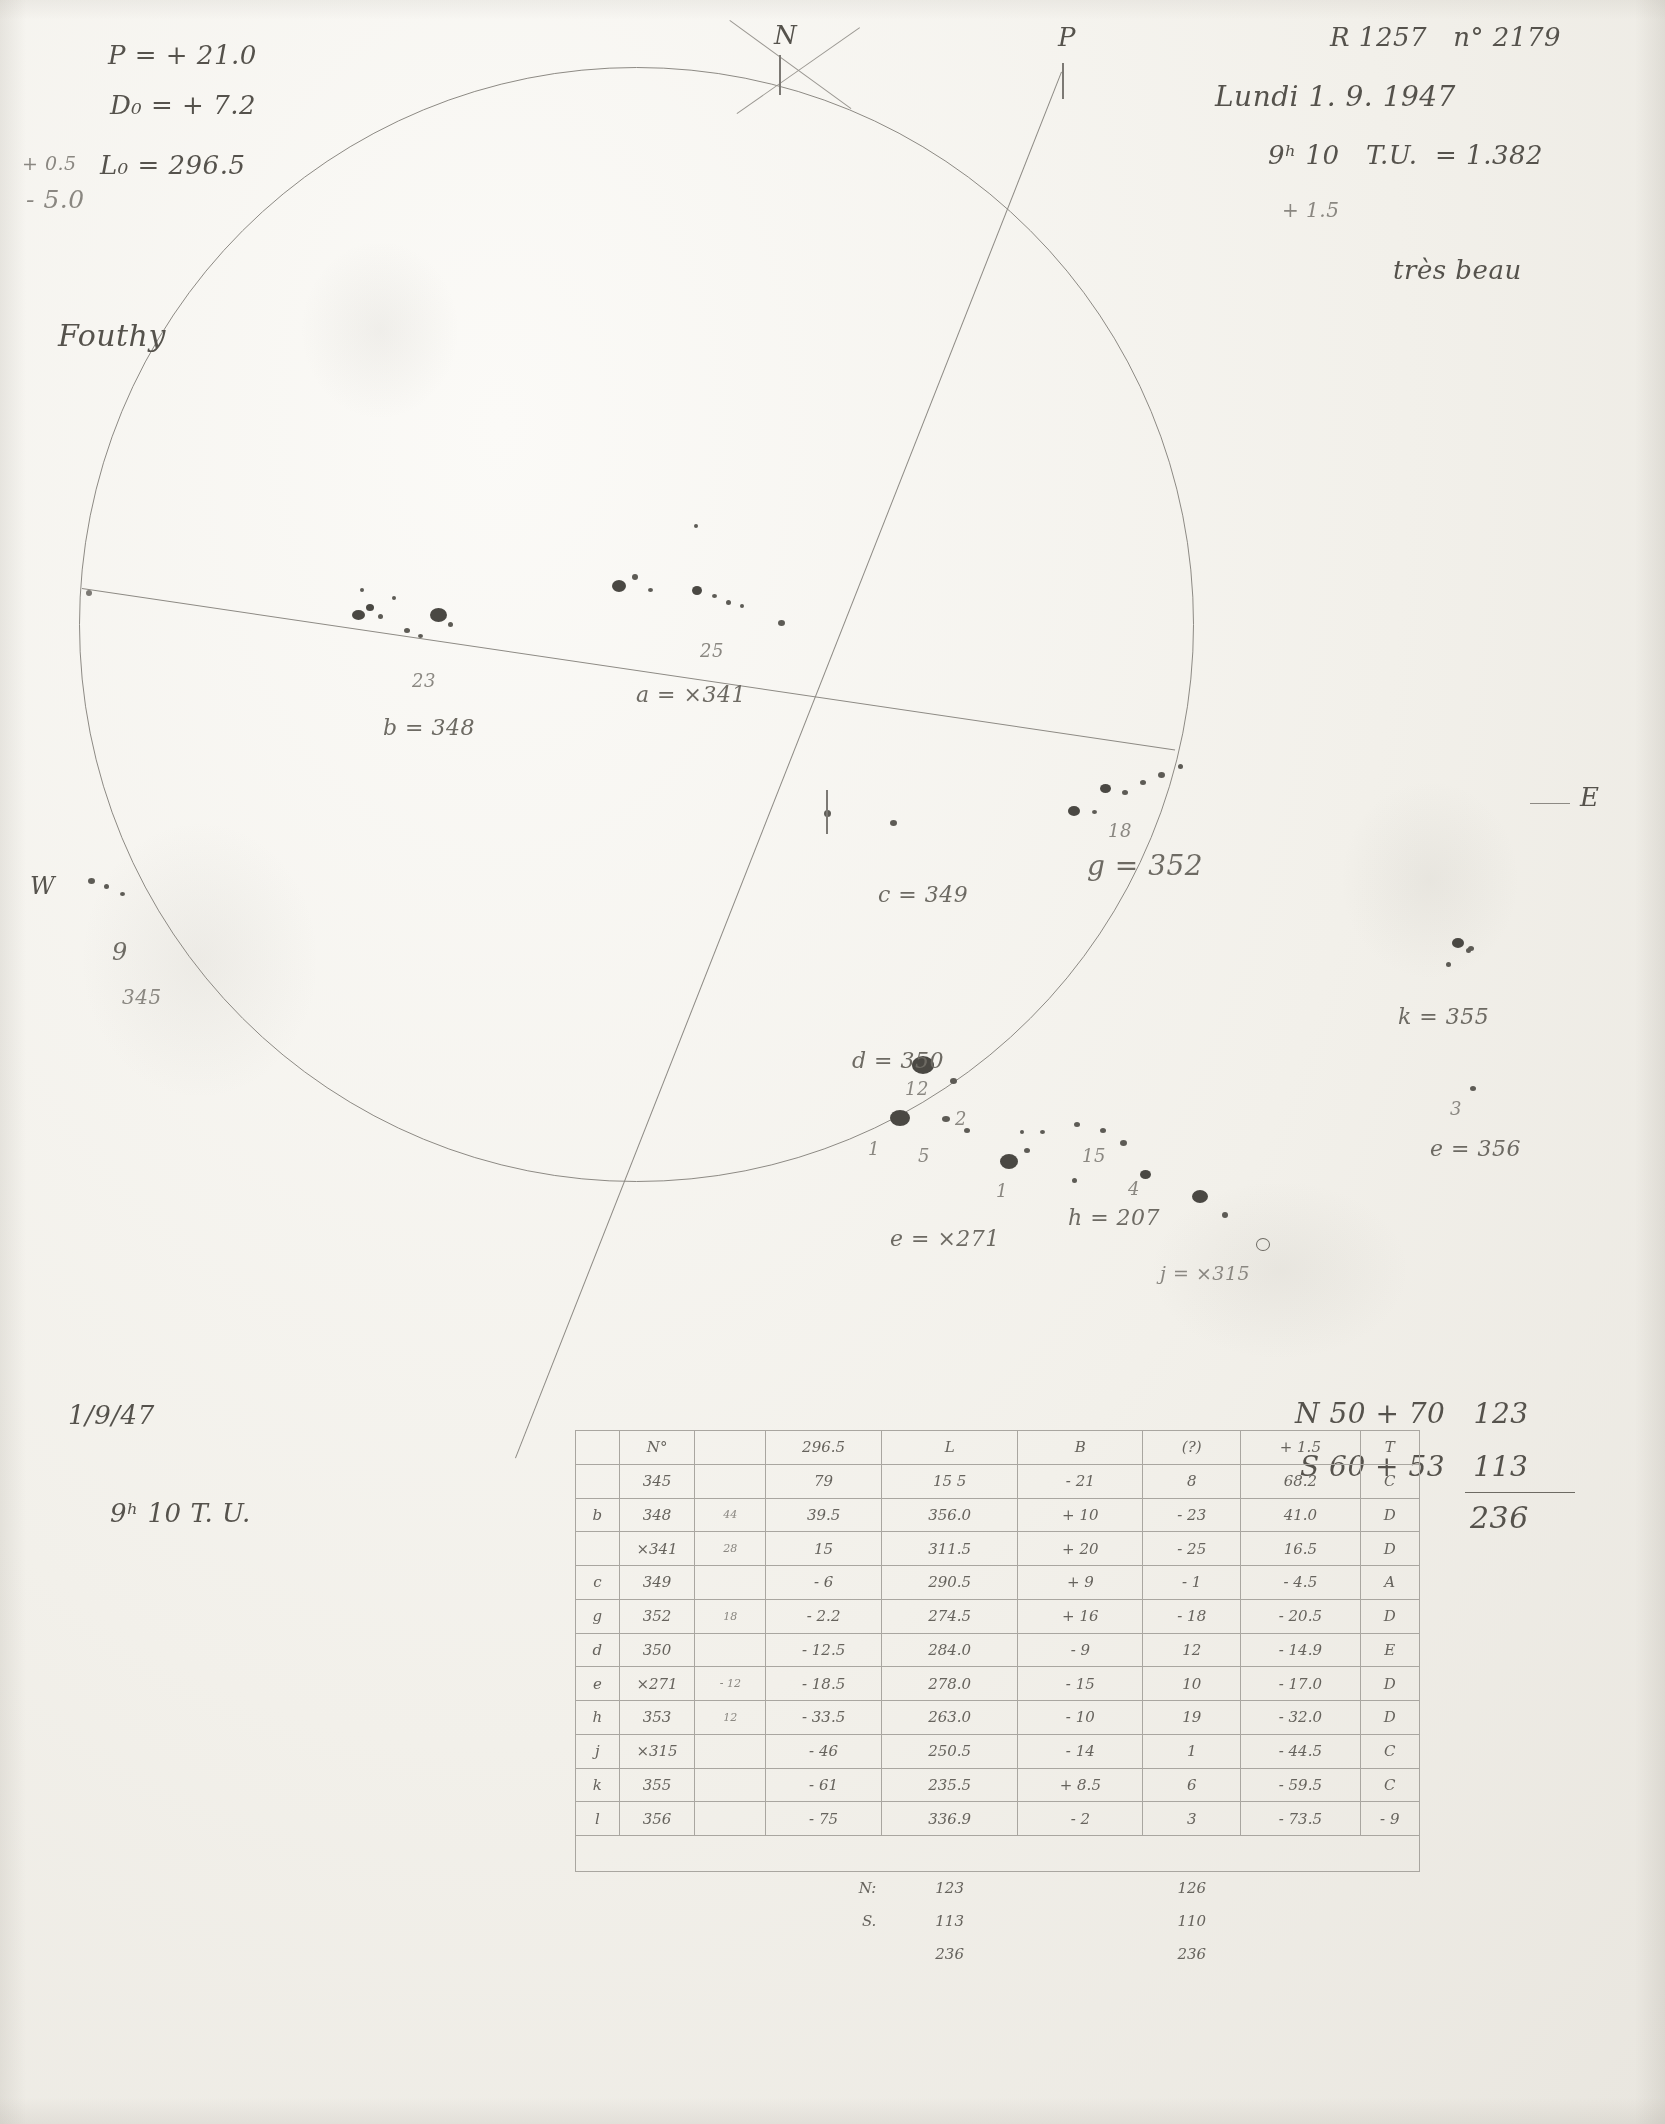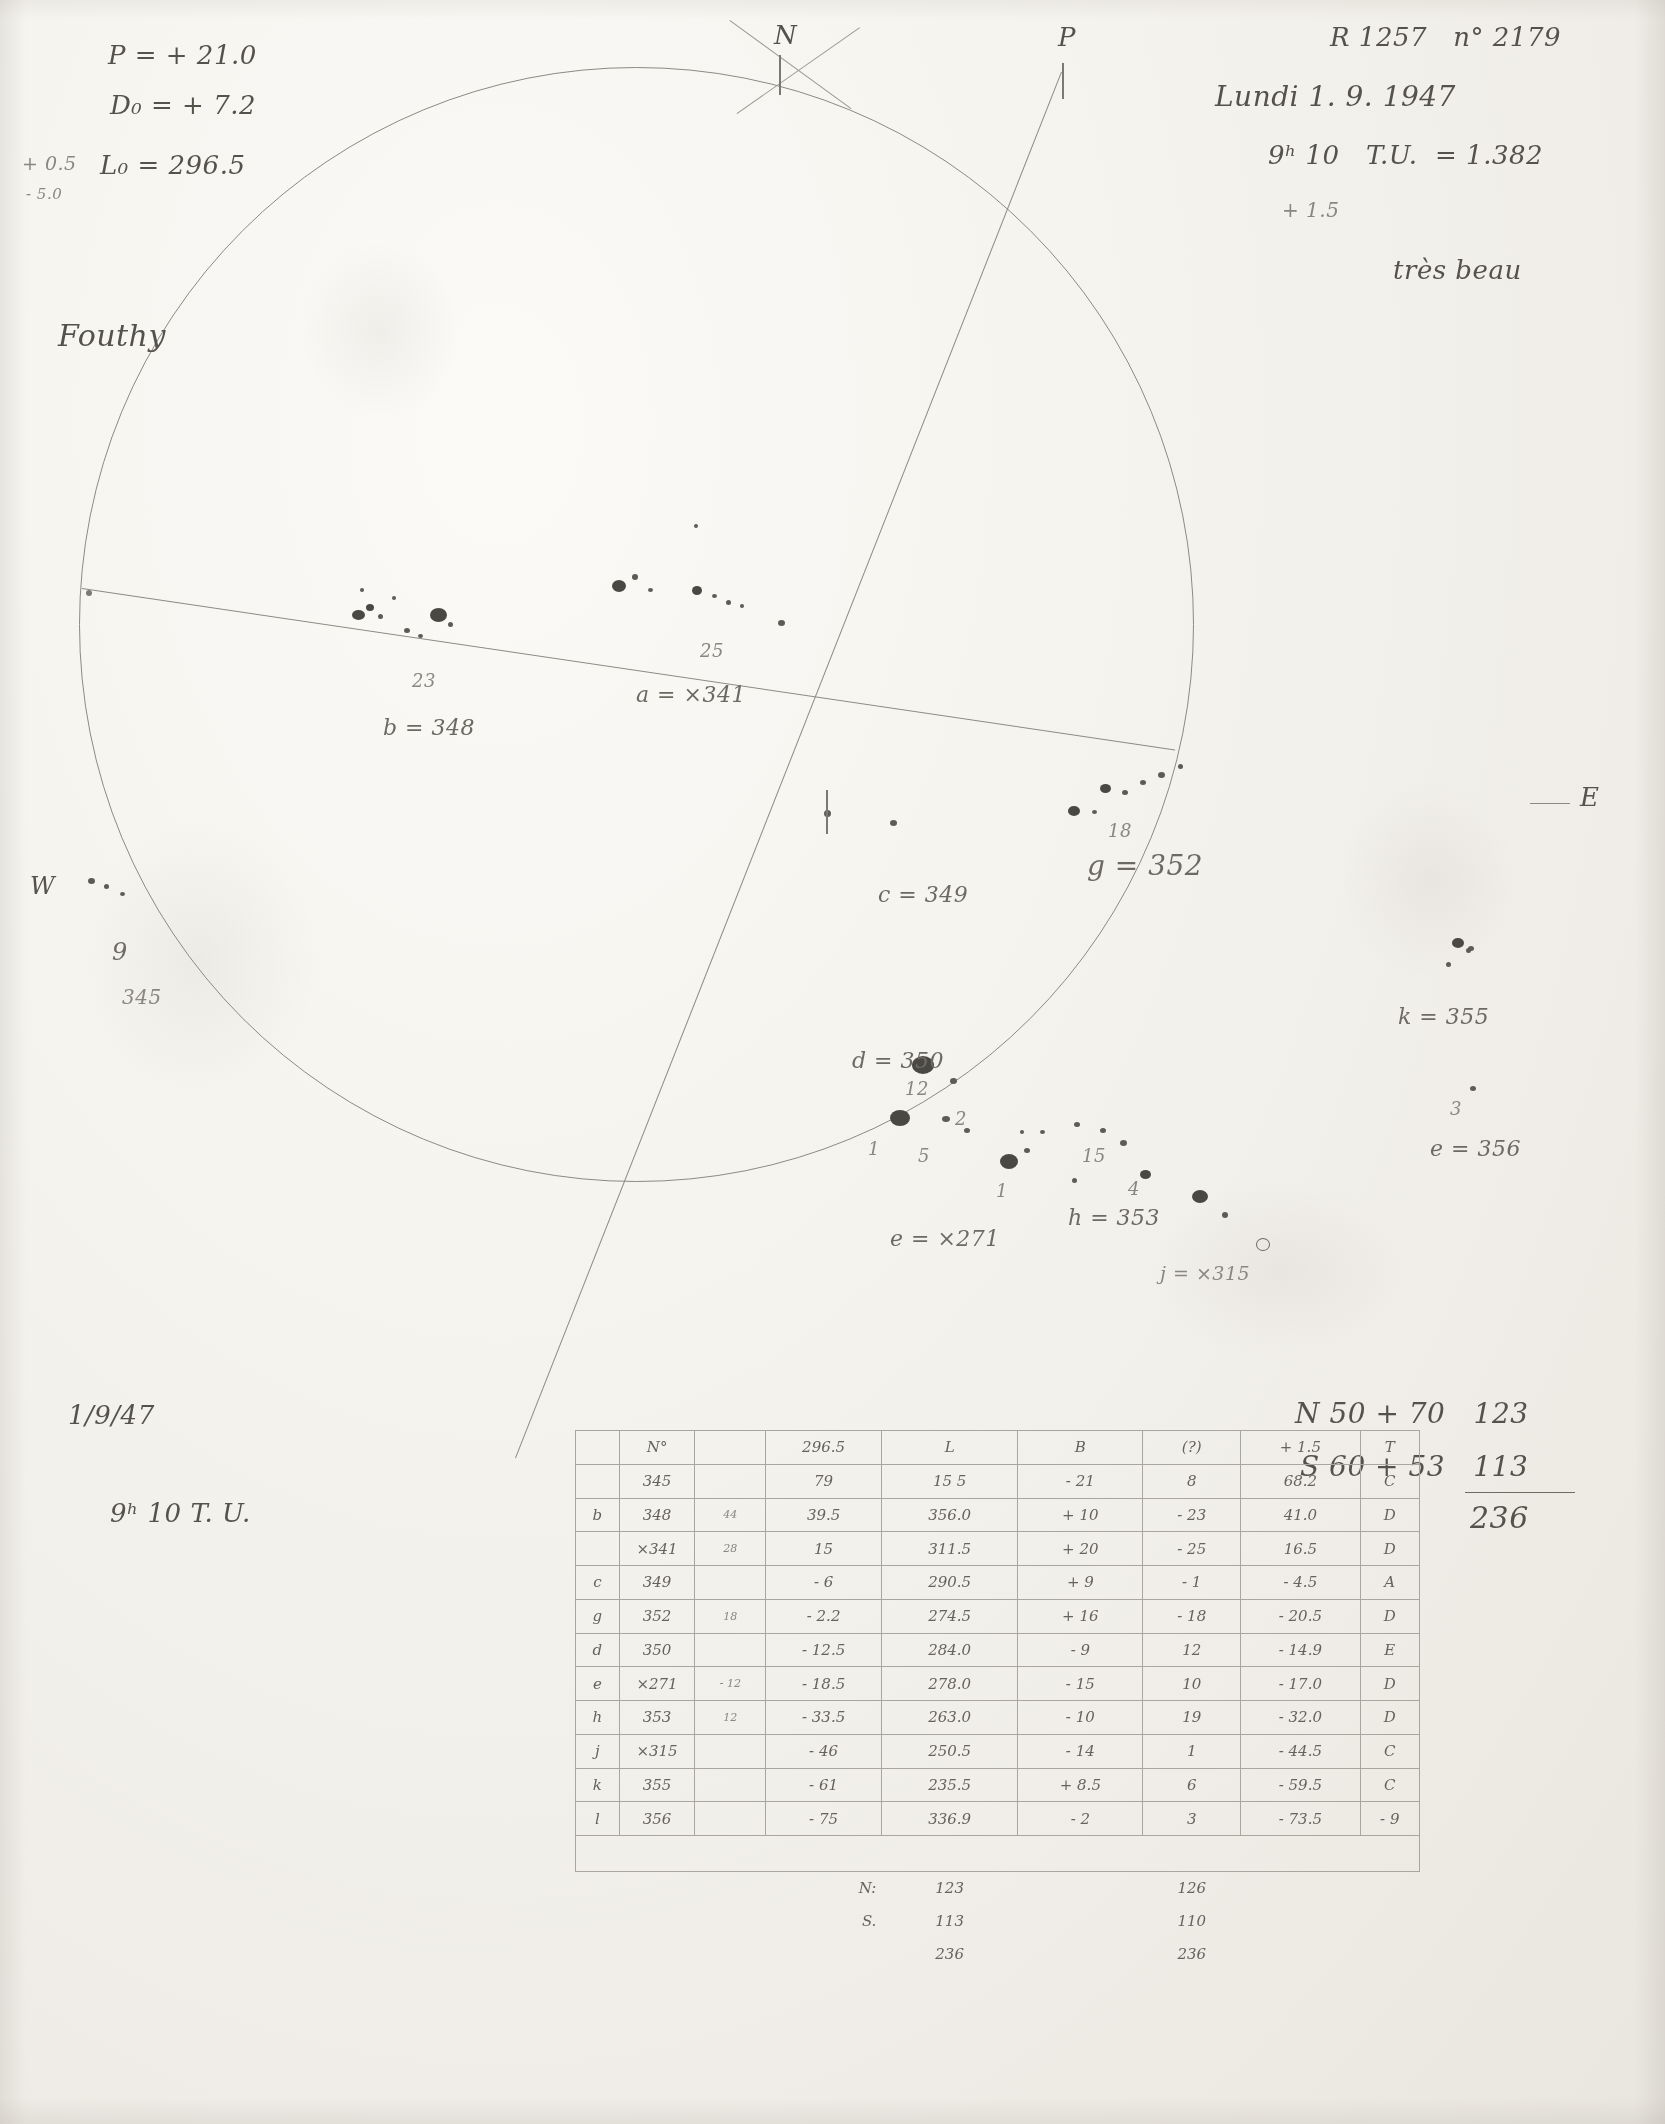--- a/index.html
+++ b/index.html
@@ -176,21 +176,21 @@
 <div class="spot sm" style="left:88px;top:878px;width:7px;height:6px;"></div>
 <div class="spot sm" style="left:104px;top:884px;width:5px;height:5px;"></div>
 <div class="spot sm" style="left:120px;top:892px;width:5px;height:4px;"></div>
 
 <div class="spot sm" style="left:1466px;top:948px;width:5px;height:5px;"></div>
 
 <div class="hw dark" style="left:108px;top:40px;font-size:26px;">P = + 21.0</div>
 <div class="hw dark" style="left:110px;top:90px;font-size:26px;">D₀ = + 7.2</div>
 <div class="hw dark" style="left:100px;top:150px;font-size:26px;">L₀ = 296.5</div>
 <div class="hw light" style="left:22px;top:152px;font-size:19px;">+ 0.5</div>
-<div class="hw light" style="left:26px;top:185px;font-size:15px;">- 5.0</div>
+<div class="hw light" style="left:26px;top:185px;font-size:25px;">- 5.0</div>
 <div class="hw dark" style="left:58px;top:318px;font-size:30px;">Fouthy</div>
 
 <div class="hw dark" style="left:1330px;top:22px;font-size:26px;">R 1257   n° 2179</div>
 <div class="hw dark" style="left:1215px;top:80px;font-size:28px;">Lundi 1. 9. 1947</div>
 <div class="hw dark" style="left:1268px;top:140px;font-size:26px;">9ʰ 10   T.U.  = 1.382</div>
 <div class="hw light" style="left:1282px;top:198px;font-size:20px;">+ 1.5</div>
 <div class="hw dark" style="left:1393px;top:255px;font-size:26px;">très beau</div>
 
 <div class="hw dark" style="left:68px;top:1400px;font-size:26px;">1/9/47</div>
 <div class="hw dark" style="left:110px;top:1498px;font-size:26px;">9ʰ 10 T. U.</div>
@@ -212,21 +212,21 @@
 <div class="hw light" style="left:1450px;top:1098px;font-size:18px;">3</div>
 <div class="hw" style="left:852px;top:1048px;font-size:22px;">d = 350</div>
 <div class="hw light" style="left:905px;top:1078px;font-size:18px;">12</div>
 <div class="hw light" style="left:955px;top:1108px;font-size:18px;">2</div>
 <div class="hw light" style="left:868px;top:1138px;font-size:18px;">1</div>
 <div class="hw light" style="left:918px;top:1145px;font-size:18px;">5</div>
 <div class="hw light" style="left:1082px;top:1145px;font-size:18px;">15</div>
 <div class="hw light" style="left:1128px;top:1178px;font-size:18px;">4</div>
 <div class="hw light" style="left:996px;top:1180px;font-size:18px;">1</div>
 <div class="hw" style="left:890px;top:1226px;font-size:22px;">e = ×271</div>
-<div class="hw" style="left:1068px;top:1205px;font-size:22px;">h = 353</div>
+<div class="hw" style="left:1068px;top:1205px;font-size:22px;">h = 207</div>
 <div class="hw light" style="left:1160px;top:1262px;font-size:19px;">j = ×315</div>
 <div class="hw" style="left:112px;top:938px;font-size:24px;">9</div>
 <div class="hw light" style="left:122px;top:985px;font-size:20px;">345</div>
 
 <div class="tbl">
   <table>
     <tbody>
       <tr>
         <td class="c" style="width:34px"></td>
         <td class="c" style="width:66px">N°</td>

